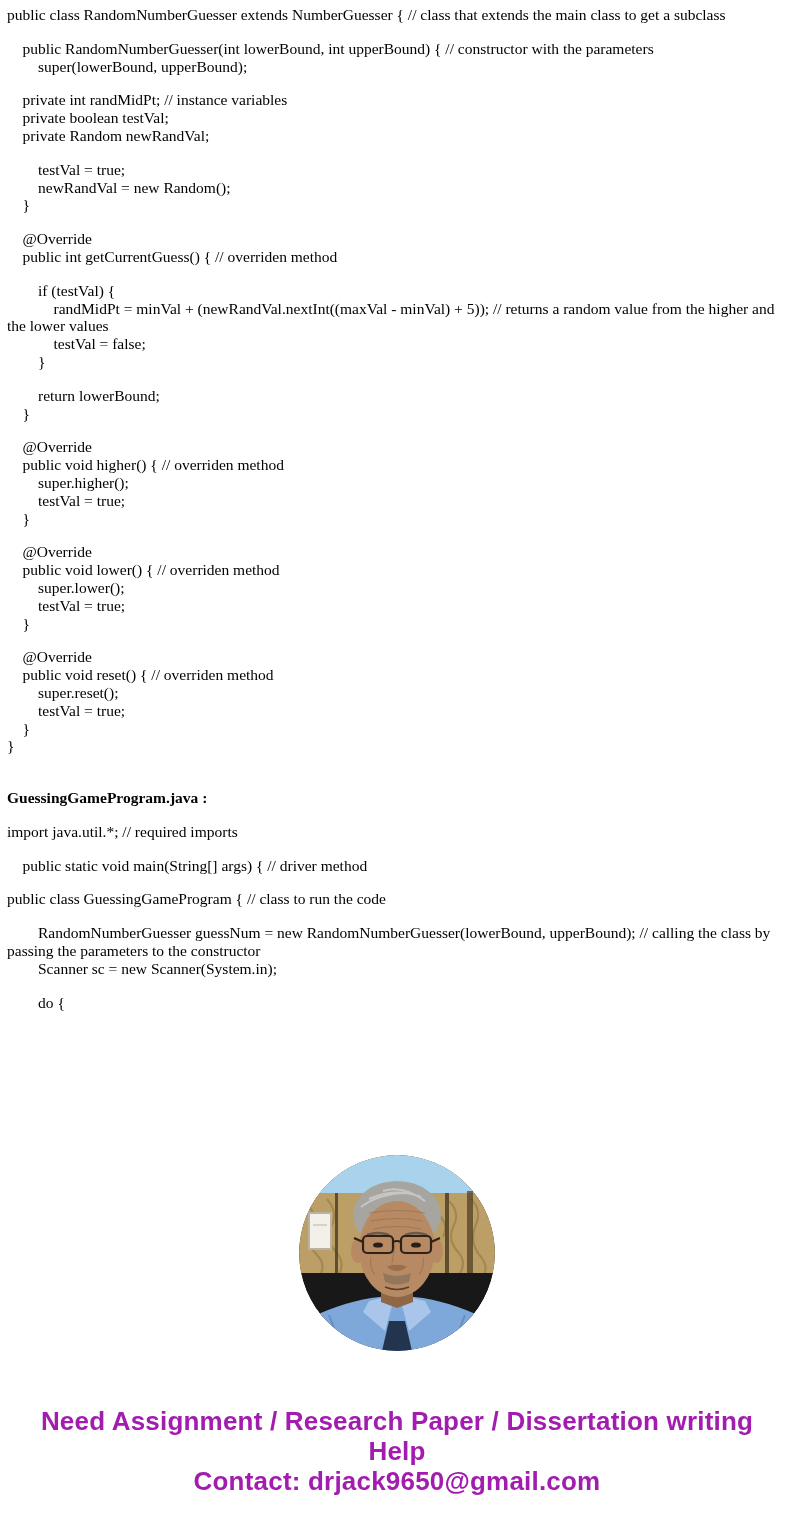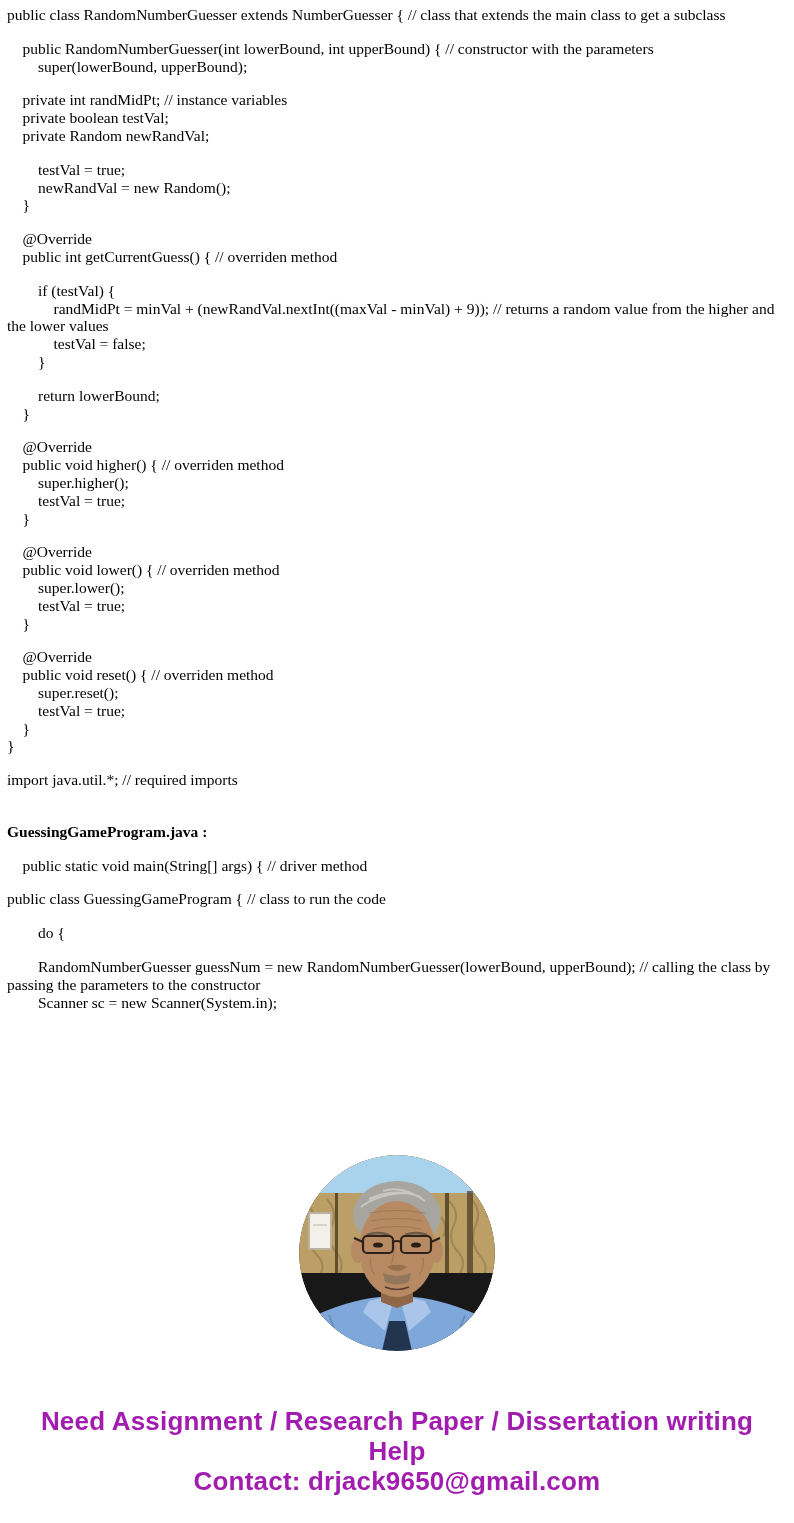--- a/index.html
+++ b/index.html
@@ -56,48 +56,48 @@
         super(lowerBound, upperBound);</p>
     <p class="code-para">    private int randMidPt; // instance variables
     private boolean testVal;
     private Random newRandVal;</p>
     <p class="code-para">        testVal = true;
         newRandVal = new Random();
     }</p>
     <p class="code-para">    @Override
     public int getCurrentGuess() { // overriden method</p>
     <p class="code-para">        if (testVal) {
-            randMidPt = minVal + (newRandVal.nextInt((maxVal - minVal) + 9)); // returns a random value from the higher and the lower values
+            randMidPt = minVal + (newRandVal.nextInt((maxVal - minVal) + 5)); // returns a random value from the higher and the lower values
             testVal = false;
         }</p>
     <p class="code-para">        return lowerBound;
     }</p>
     <p class="code-para">    @Override
     public void higher() { // overriden method
         super.higher();
         testVal = true;
     }</p>
     <p class="code-para">    @Override
     public void lower() { // overriden method
         super.lower();
         testVal = true;
     }</p>
     <p class="code-para">    @Override
     public void reset() { // overriden method
         super.reset();
         testVal = true;
     }
 }</p>
+    <p class="code-para bold gap-top">GuessingGameProgram.java :</p>
     <p class="code-para">import java.util.*; // required imports</p>
-    <p class="code-para bold gap-top">GuessingGameProgram.java :</p>
     <p class="code-para">    public static void main(String[] args) { // driver method</p>
     <p class="code-para">public class GuessingGameProgram { // class to run the code</p>
-    <p class="code-para">        do {</p>
     <p class="code-para">        RandomNumberGuesser guessNum = new RandomNumberGuesser(lowerBound, upperBound); // calling the class by passing the parameters to the constructor
         Scanner sc = new Scanner(System.in);</p>
+    <p class="code-para">        do {</p>
   </div>
 
 <div class="avatar-wrap">
   <svg viewBox="0 0 196 196" width="196" height="196" aria-hidden="true">
     <defs>
       <clipPath id="pc">
           <circle cx="98" cy="98" r="98"></circle>
         </clipPath>
     </defs>
     <g clip-path="url(#pc)">

